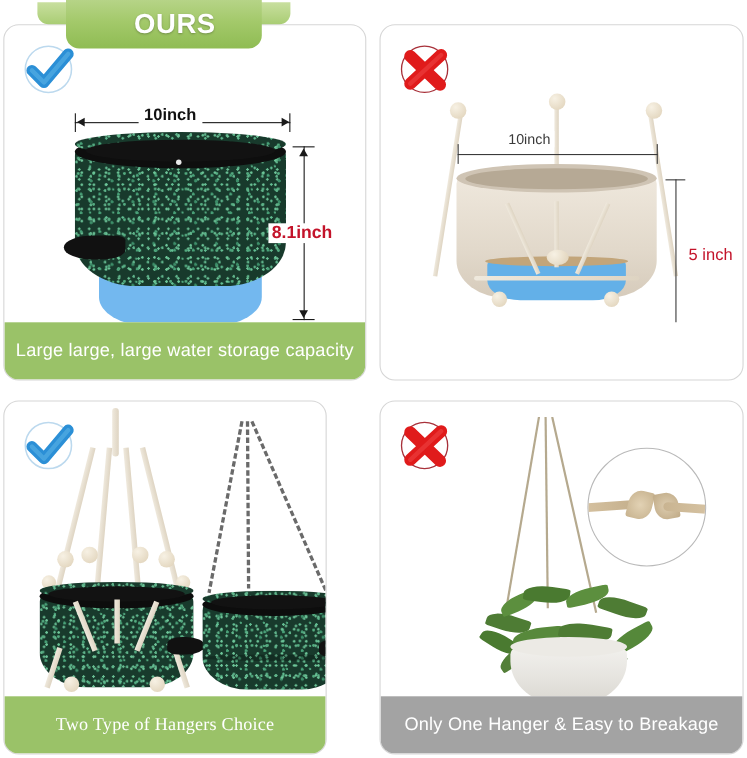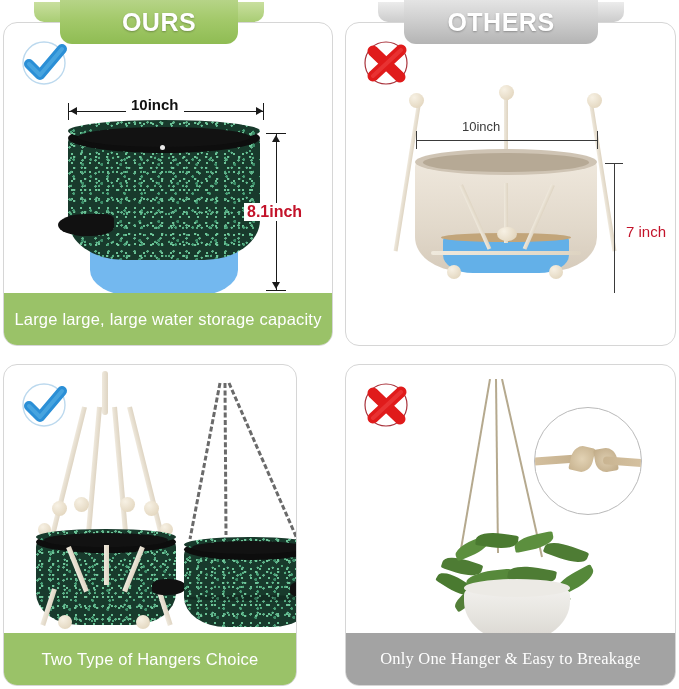--- a/index.html
+++ b/index.html
@@ -13,22 +13,22 @@
   .panel{
     position:absolute;
     background:#ffffff;
     border:1px solid #d6d6d6;
     border-radius:14px;
     overflow:hidden;
     box-sizing:border-box;
   }
   .p-tl{left:3px;  top:22px;  width:330px; height:324px;}
   .p-tr{left:345px;top:22px;  width:331px; height:324px;}
-  .p-bl{left:3px;  top:364px; width:294px; height:322px;}
-  .p-br{left:345px;top:364px; width:331px; height:322px;font-family:Liberation Serif, serif;}
+  .p-bl{left:3px;  top:364px; width:294px; height:322px;font-family:Liberation Serif, serif;}
+  .p-br{left:345px;top:364px; width:331px; height:322px;}
 
   .stage{position:absolute;left:0;right:0;top:0;bottom:52px;overflow:hidden;}
 
   
   .caption{
     position:absolute;left:0;right:0;bottom:0;height:52px;
     display:flex;align-items:center;justify-content:center;
     color:#ffffff;font-size:16.5px;letter-spacing:.2px;
     text-align:center;padding:0 6px;box-sizing:border-box;
     white-space:nowrap;
@@ -206,21 +206,21 @@
       </div>
 
       <div class="dim-h thin" style="left:70px;top:117px;width:182px;"></div>
       <div class="tick" style="left:70px;top:108px;height:18px;background:#3a3a3a;"></div>
       <div class="tick" style="left:251px;top:108px;height:18px;background:#3a3a3a;"></div>
       <div class="dim-label lbl-black-thin" style="left:112px;top:96px;background:#fff;padding:0 4px;">10inch</div>
 
       <div class="dim-v" style="left:268px;top:140px;height:133px;background:#3a3a3a;"></div>
       <div class="dim-h" style="left:259px;top:140px;width:18px;background:#3a3a3a;"></div>
 
-      <div class="dim-label lbl-red-thin" style="left:278px;top:200px;background:#fff;padding:0 2px;">7 inch</div>
+      <div class="dim-label lbl-red-thin" style="left:278px;top:200px;background:#fff;padding:0 2px;">5 inch</div>
     </div>
 
   </div>
 
   <div class="panel p-bl">
     <div class="stage">
 
       <div class="badge">
         <svg viewBox="0 0 52 52" width="52" height="52">
           <circle cx="26" cy="26" r="21" fill="none" stroke="#bcd9ee" stroke-width="1.4"></circle>
@@ -358,21 +358,14 @@
   </div>
 
   <div class="ribbon rb-ours">
     <div class="tail l"></div>
     <div class="tail r"></div>
     <div class="body">
       <span class="label">OURS</span>
     </div>
   </div>
 
-  <div class="ribbon rb-others">
-    <div class="tail l"></div>
-    <div class="tail r"></div>
-    <div class="body">
-      <span class="label">OTHERS</span>
-    </div>
-  </div>
 
 </div>
 
 </body></html>

